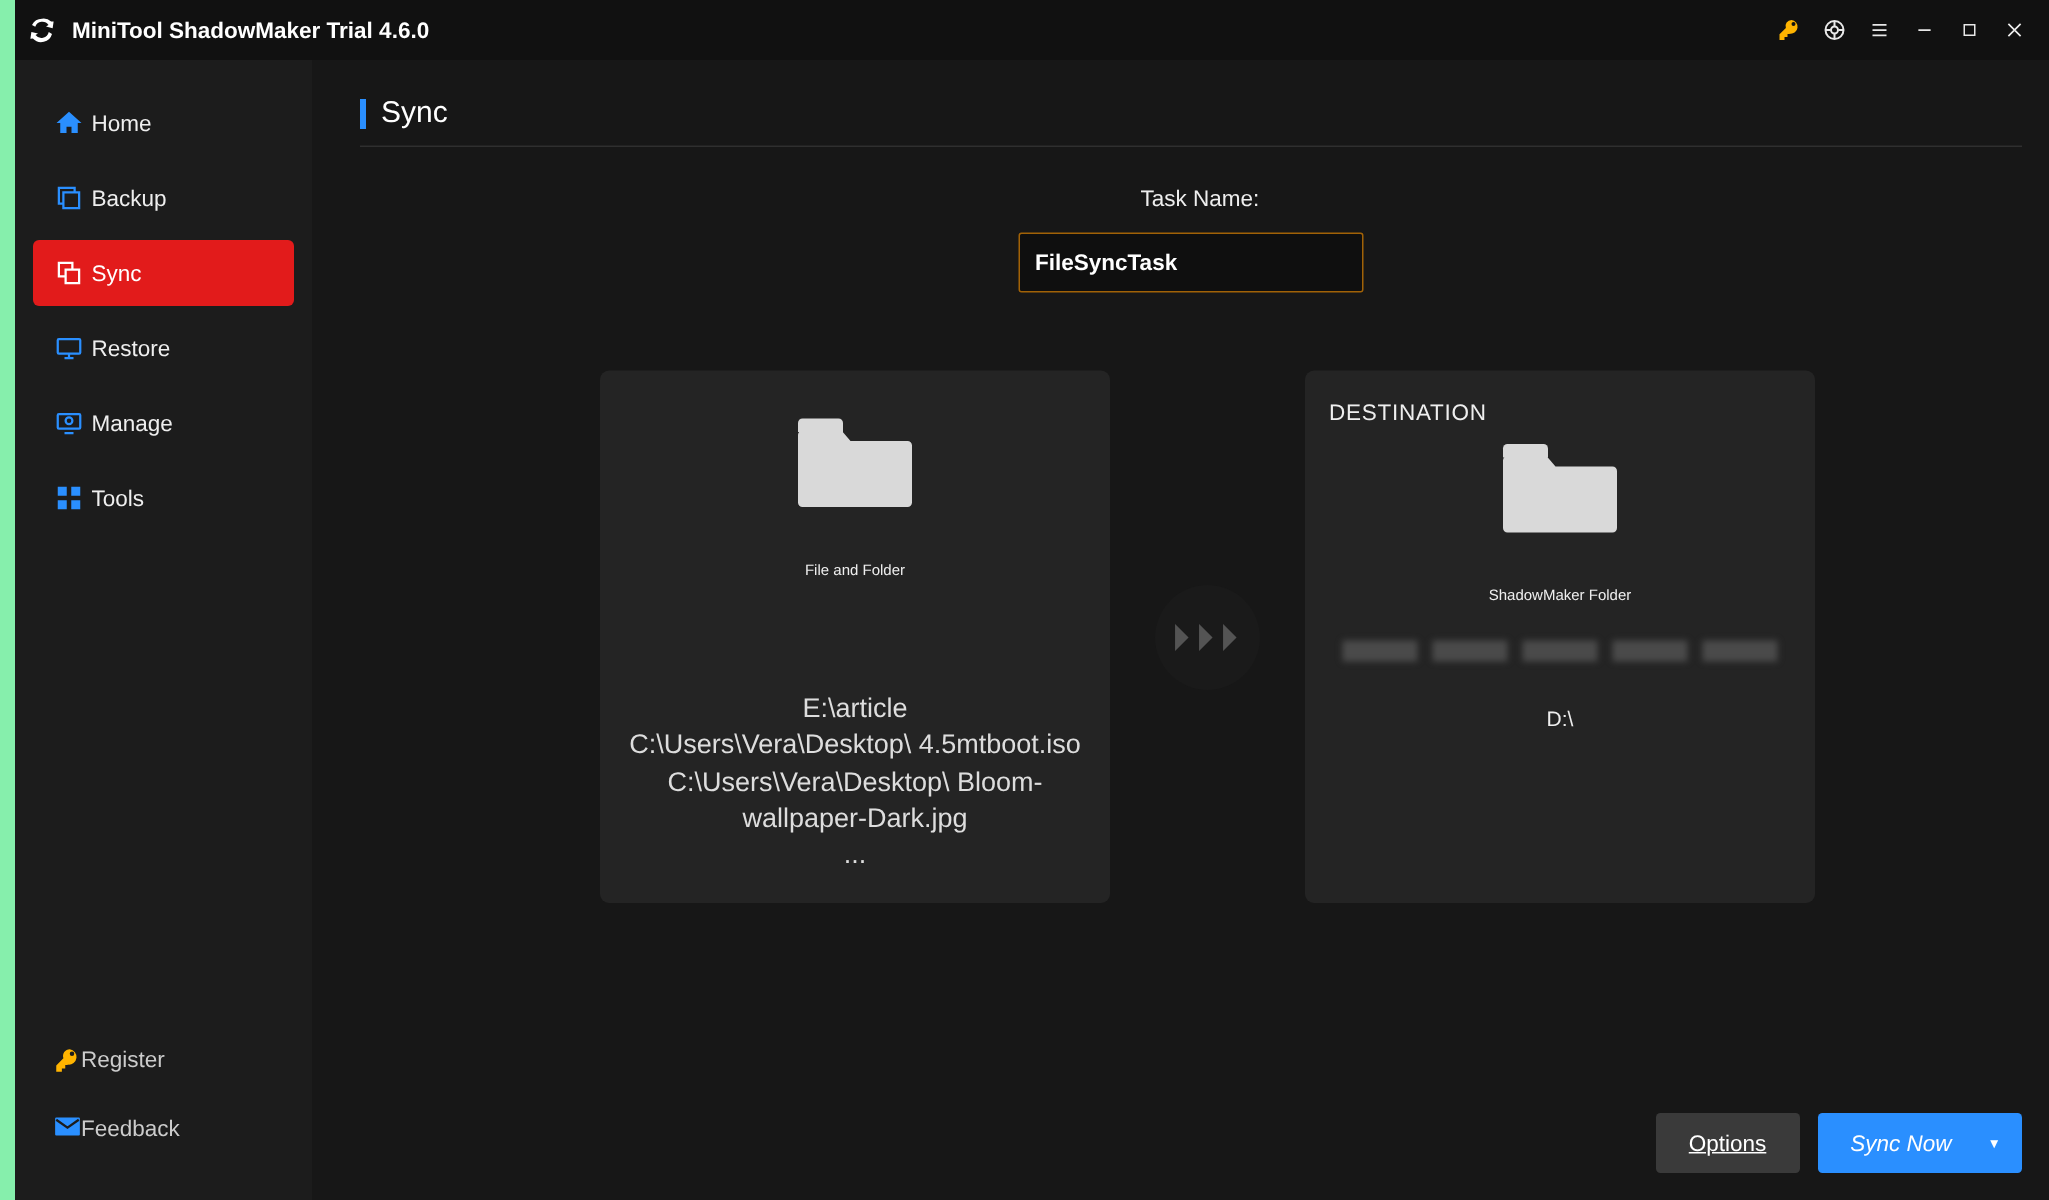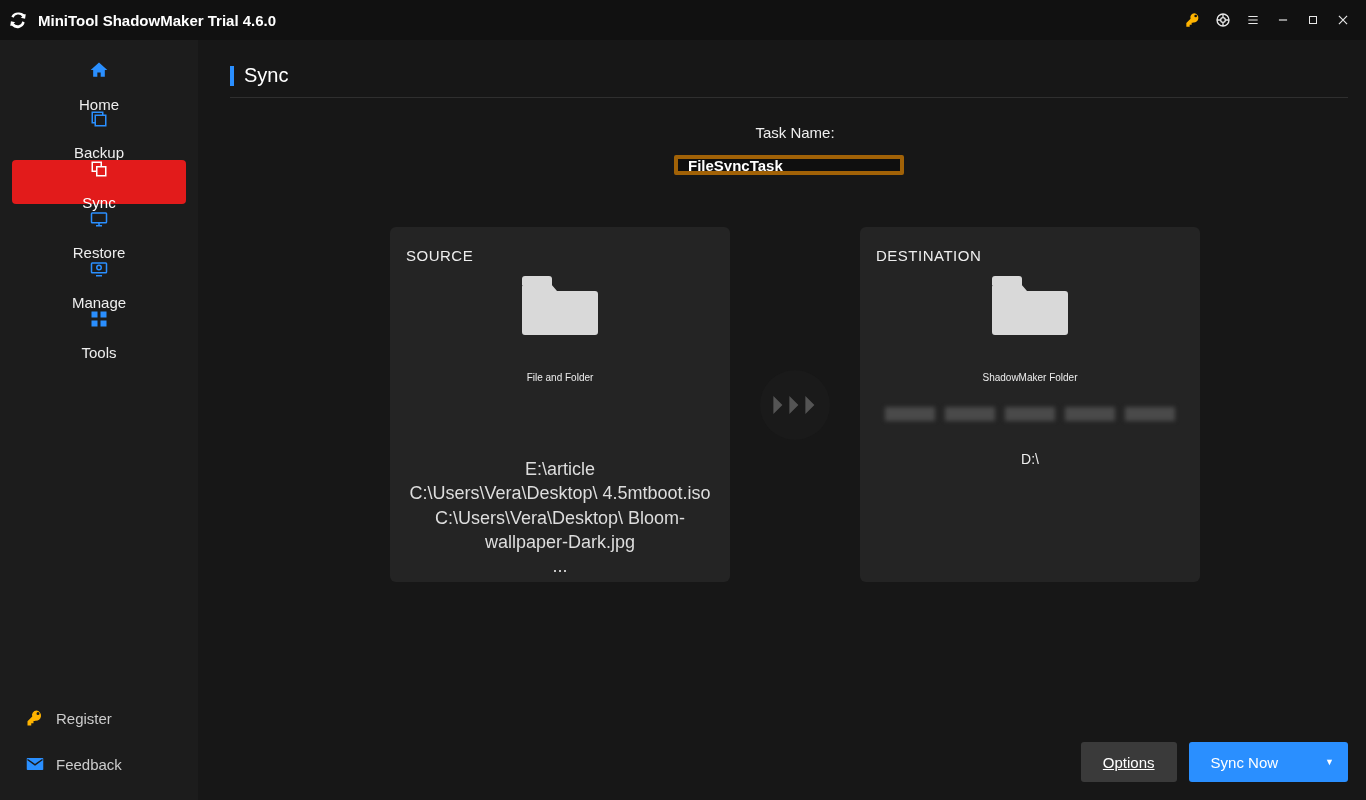--- a/index.html
+++ b/index.html
@@ -1,65 +1,65 @@
 <!DOCTYPE html>
 <html><head>
 <meta charset="utf-8">
 <style>
 * { margin:0; padding:0; box-sizing:border-box; }
 html,body { width:1366px; height:800px; background:#000; font-family:"Segoe UI",Arial,sans-serif; color:#e8e8e8; overflow:hidden; }
-.app { width:1366px; height:800px; background:#86efac; display:flex; flex-direction:column; }
+.app { width:1366px; height:800px; background:#86efac; display:flex; flex-direction:column;padding-left:10px; }
 
 
 .titlebar { height:40px; display:flex; align-items:center; padding:0 8px; background:#111; }
 .titlebar .logo { display:flex; align-items:center; gap:6px; }
 .titlebar .title { font-size:15px; font-weight:600; color:#fff; margin-left:4px; }
 .titlebar .spacer { flex:1; }
 .titlebar .win-icon { width:30px; height:30px; display:flex; align-items:center; justify-content:center; color:#e8e8e8; cursor:pointer; }
 .titlebar .win-icon.key { color:#ffb400; }
 
 
 .body { flex:1; display:flex; min-height:0; }
 
 
 .sidebar { width:198px; background:#1c1c1c; display:flex; flex-direction:column; padding:20px 12px 16px 12px; gap:6px; }
-.nav-item { height:44px; border-radius:4px; display:flex; align-items:center; gap:16px; padding:0 14px; color:#eee; cursor:pointer; font-size:15px;flex-direction:column; }
+.nav-item { height:44px; border-radius:4px; display:flex; align-items:center; gap:5px; padding:0 14px; color:#eee; cursor:pointer; font-size:15px; }
 .nav-item.active { background:#e21b1b; color:#fff; }
 .nav-item .ico { width:20px; height:20px; display:flex; align-items:center; justify-content:center; }
 .sidebar .spacer { flex:1; }
-.bottom-item { height:40px; display:flex; align-items:center; gap:12px; padding:0 14px; color:#ccc; cursor:pointer; font-size:15px; }
+.bottom-item { height:40px; display:flex; align-items:flex-start; gap:0; padding:0 14px; color:#ccc; cursor:pointer; font-size:15px; }
 
 
 .main { flex:1; background:#171717; position:relative; padding:24px 18px 18px 32px; display:flex; flex-direction:column; }
 .page-head { display:flex; align-items:center; gap:10px; }
 .page-head .bar { width:4px; height:20px; background:#2a8fff; }
 .page-head h1 { font-size:20px; font-weight:400; color:#fff; }
 .divider { height:1px; background:#2f2f2f; margin-top:10px; }
 
 .task-row { display:flex; align-items:center; gap:14px; margin-top:26px;flex-direction:column; }
 .task-row label { font-size:15px; color:#eee; margin-left:12px; }
-.task-input { width:230px; height:20px; background:#0f0f0f; border:4px solid #a16207; color:#fff; font-size:15px; font-weight:700; padding:0 10px; border-radius:2px; }
+.task-input { width:230px; height:40px; background:#0f0f0f; border:1px solid #a16207; color:#fff; font-size:15px; font-weight:700; padding:0 10px; border-radius:2px; }
 
 .cards { display:flex; align-items:center; gap:30px; margin-top:52px; margin-left:160px; }
 .card { width:340px; height:355px; background:#242424; border-radius:6px; padding:20px 16px; text-align:center; cursor:pointer; display:flex; flex-direction:column; }
 .card .card-title { text-align:left; font-size:15px; color:#eee; letter-spacing:0.5px; }
 .card .folder { margin-top:10px; display:flex; justify-content:center; }
 .card .subtitle { margin-top:36px; font-size:10px; color:#eee; }
 .card .paths { margin-top:74px; font-size:18px; color:#ddd; line-height:1.35; }
 .card .dest-blur { margin-top:24px; height:22px; display:flex; justify-content:center; gap:10px; filter:blur(2px); }
 .card .dest-blur span { width:50px; height:14px; background:#4a4a4a; display:inline-block; }
 .card .dest-drive { margin-top:22px; font-size:14px; color:#eee; }
 
 .arrow-circle { width:70px; height:70px; border-radius:50%; background:#1a1a1a; display:flex; align-items:center; justify-content:center; gap:2px; }
 .arrow-circle svg { opacity:.45; }
 
 .footer { position:absolute; right:18px; bottom:18px; display:flex; gap:12px; }
 .btn { height:40px; border:none; border-radius:3px; font-size:15px; cursor:pointer; padding:0 22px; display:flex; align-items:center; color:#fff; }
 .btn.options { background:#3a3a3a;text-decoration:underline; }
-.btn.syncnow { background:#2a8fff; padding-right:14px; gap:47px; }
+.btn.syncnow { background:#2a8fff; padding-right:14px; gap:24px;font-style:italic; }
 .btn.syncnow .caret { font-size:9px; }
 
 svg { display:block; }
 </style>
 </head>
 <body>
 
 <div class="app">
 
   <div class="titlebar">
@@ -194,21 +194,20 @@
       <div class="divider"></div>
 
       <div class="task-row">
         <label>Task Name:</label>
         <input class="task-input" value="FileSyncTask" style="">
       </div>
 
       <div class="cards">
 
         <div class="card">
-          <div class="card-title">SOURCE</div>
           <div class="folder">
             <svg width="78" height="62" viewBox="0 0 78 62">
                 <path fill="#d9d9d9" d="M4 10h26l6 7h38a3 3 0 0 1 3 3v38a3 3 0 0 1-3 3H4a3 3 0 0 1-3-3V13a3 3 0 0 1 3-3z"></path>
                 <path fill="#d9d9d9" d="M4 2h24a3 3 0 0 1 3 3v6H1V5a3 3 0 0 1 3-3z"></path>
               </svg>
           </div>
           <div class="subtitle">File and Folder</div>
           <div class="paths" style="white-space:pre-line;">E:\article
 C:\Users\Vera\Desktop\    4.5mtboot.iso
 C:\Users\Vera\Desktop\   Bloom-wallpaper-Dark.jpg

